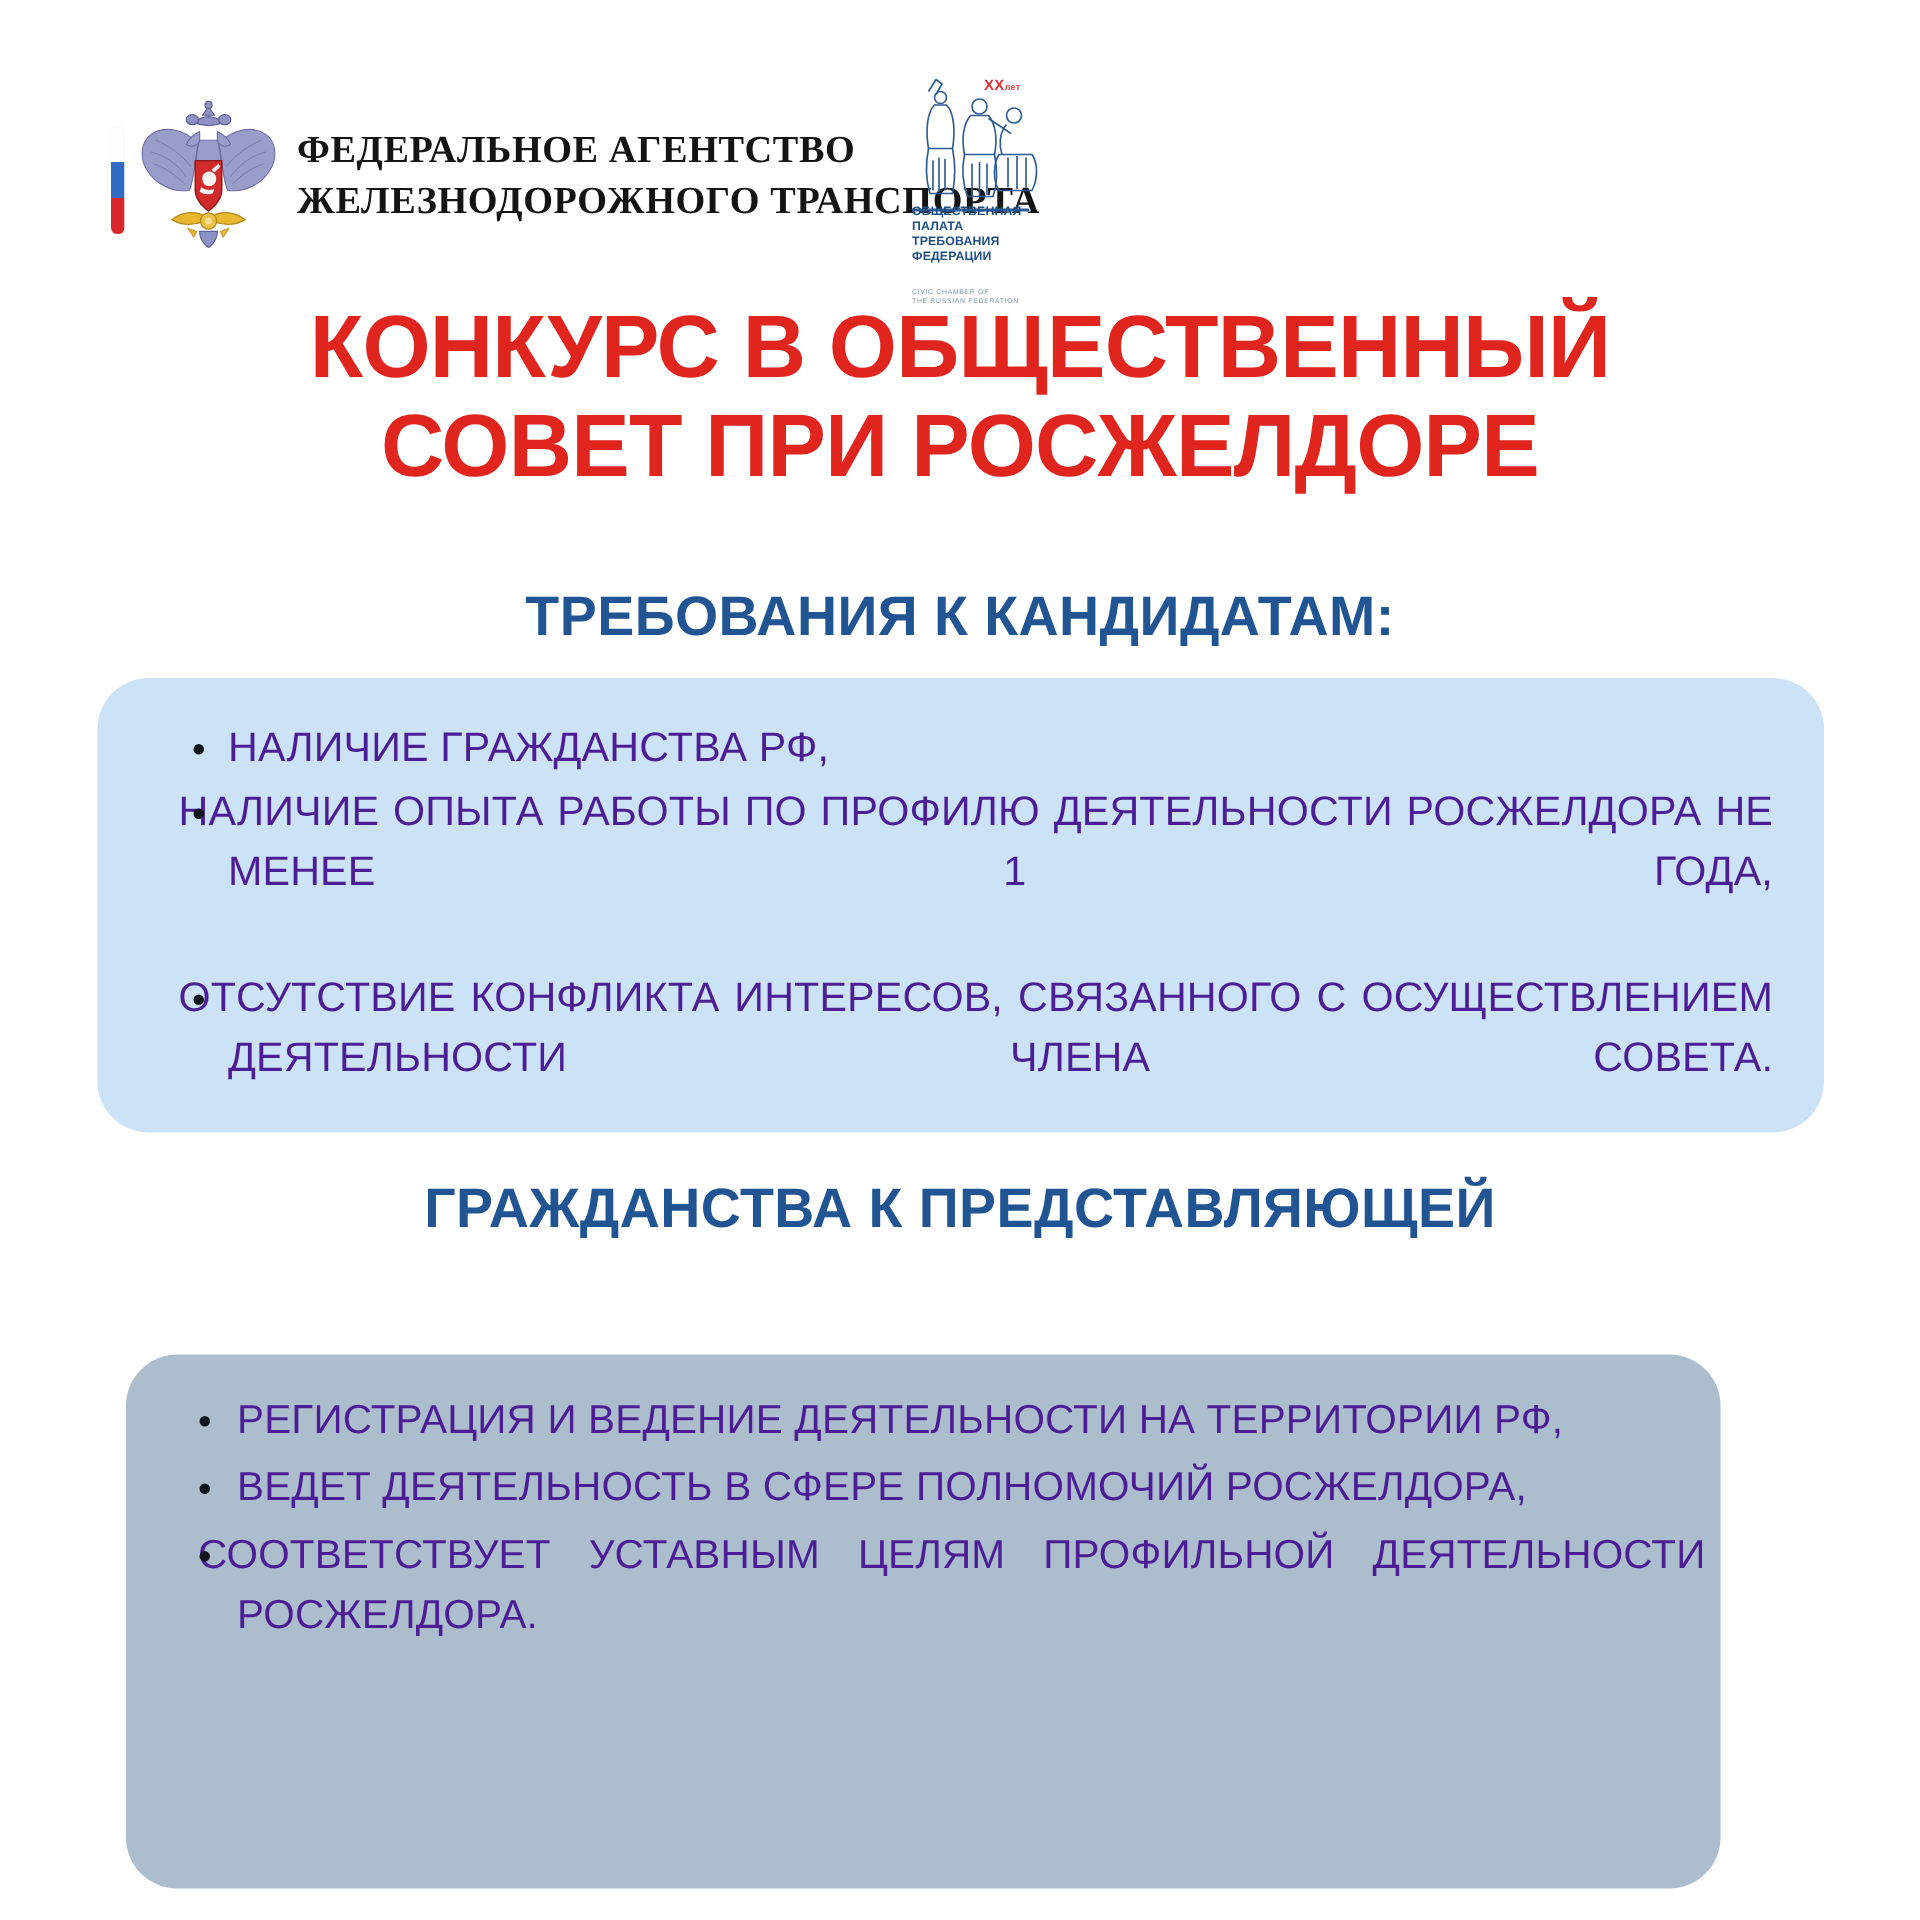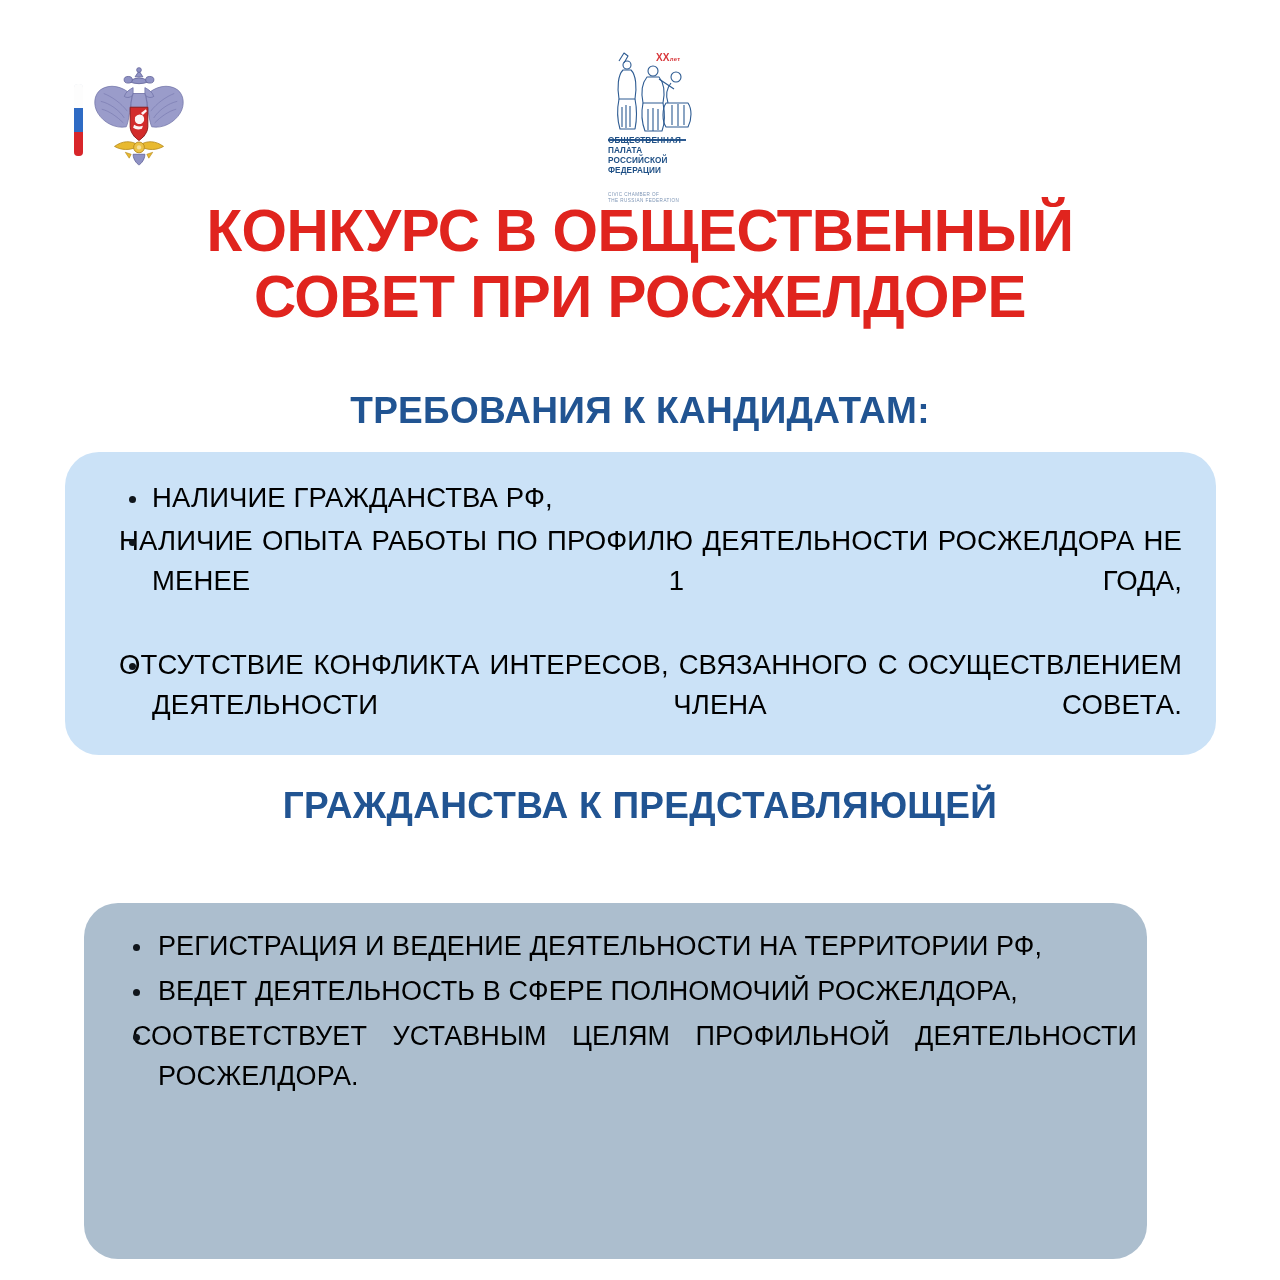--- a/index.html
+++ b/index.html
@@ -186,21 +186,21 @@
   }
 
   .bullet-list {
     list-style: none;
     margin: 0;
     padding: 0;
   }
 
   .bullet-item {
     position: relative;
-    color: #000000;
+    color: #4c1d95;
     font-size: 27.5px;
     line-height: 1.46;
     text-align: justify;
     text-justify: inter-word;
     letter-spacing: 0.1px;
     margin: 0 0 1px 0;
   }
   .bullet-item::before {
     content: "";
     position: absolute;
@@ -294,20 +294,24 @@
         <g>
           <path d="M25 82 C33 76 42 76 48 80 L52 80 C58 76 67 76 75 82 C68 86 60 86 53 83 L47 83 C40 86 32 86 25 82 Z" fill="#e8b930" stroke="#b4871a" stroke-width="0.8"></path>
           <circle cx="50" cy="83" r="5.5" fill="#ecc247" stroke="#b4871a" stroke-width="0.9"></circle>
           <circle cx="50" cy="83" r="2.2" fill="#f6e09a"></circle>
           <path d="M44 90 C44 97 50 101 50 101 C50 101 56 97 56 90 Z" fill="#8f92c4" stroke="#5d5f96" stroke-width="0.8"></path>
           <path d="M36 88 l6 2 l-2 4 z" fill="#e8b930" stroke="#b4871a" stroke-width="0.6"></path>
           <path d="M64 88 l-6 2 l2 4 z" fill="#e8b930" stroke="#b4871a" stroke-width="0.6"></path>
         </g>
       </svg>
     </div>
+    <div class="agency-text">
+      <div>ФЕДЕРАЛЬНОЕ АГЕНТСТВО</div>
+      <div>ЖЕЛЕЗНОДОРОЖНОГО ТРАНСПОРТА</div>
+    </div>
   </div>
 
   <div class="chamber-logo">
     <svg class="chamber-figures" viewBox="0 0 92 88" xmlns="http://www.w3.org/2000/svg">
       <g fill="none" stroke="#2d5b92" stroke-width="1.1" stroke-linejoin="round">
 
         <path d="M15 14 L20 6 L24 9 L20 16"></path>
         <circle cx="23" cy="18" r="4"></circle>
         <path d="M19 23 C14 28 13 40 15 52 L31 52 C33 40 32 28 27 23 Z"></path>
         <path d="M15 52 C13 62 13 72 16 82 L31 82 C33 72 33 62 31 52"></path>
@@ -325,21 +329,21 @@
         <path d="M68 58 L68 78 M74 57 L74 79 M80 58 L80 78"></path>
       </g>
     </svg>
     <div class="chamber-anniv">
       <span>XX</span><span class="small">лет</span>
     </div>
     <div class="chamber-rule"></div>
     <div class="chamber-name">
       <div>ОБЩЕСТВЕННАЯ</div>
       <div>ПАЛАТА</div>
-      <div>РОССИЙСКОЙ</div>
+      <div>ТРЕБОВАНИЯ</div>
       <div>ФЕДЕРАЦИИ</div>
     </div>
     <div class="chamber-sub">
       <div>CIVIC CHAMBER OF</div>
       <div>THE RUSSIAN FEDERATION</div>
     </div>
   </div>
 </div>
 
 <div class="main-title">

